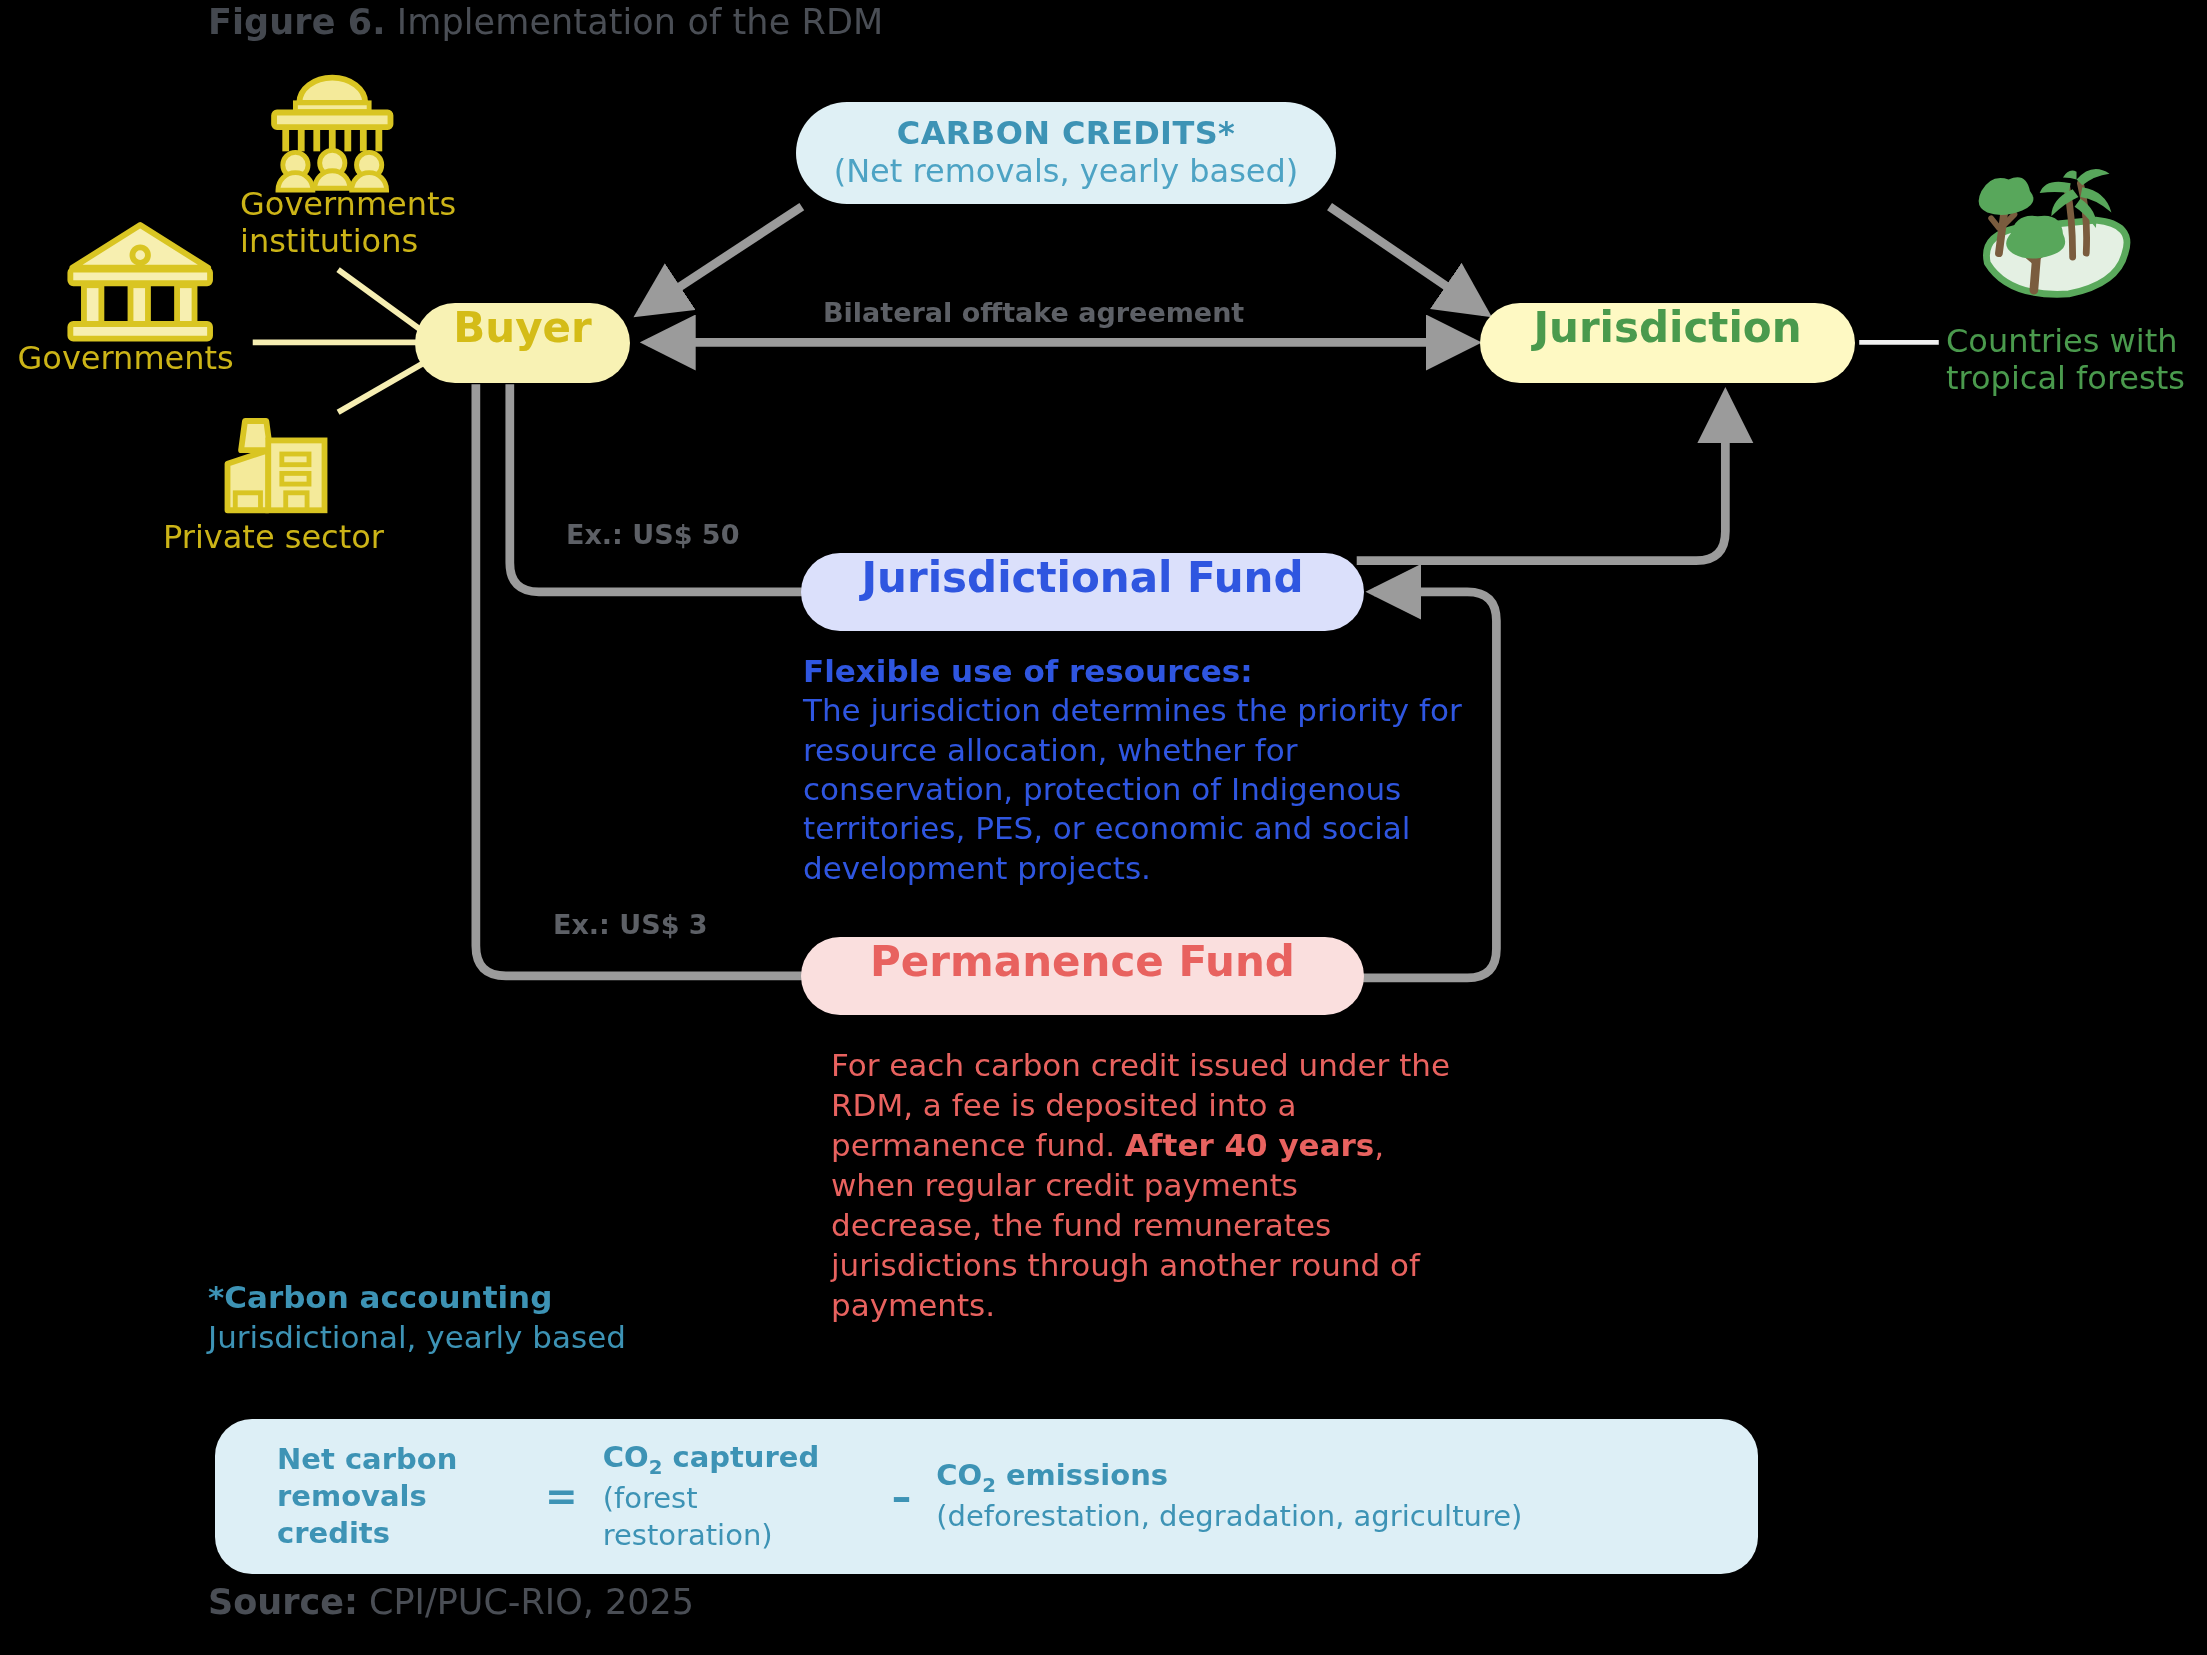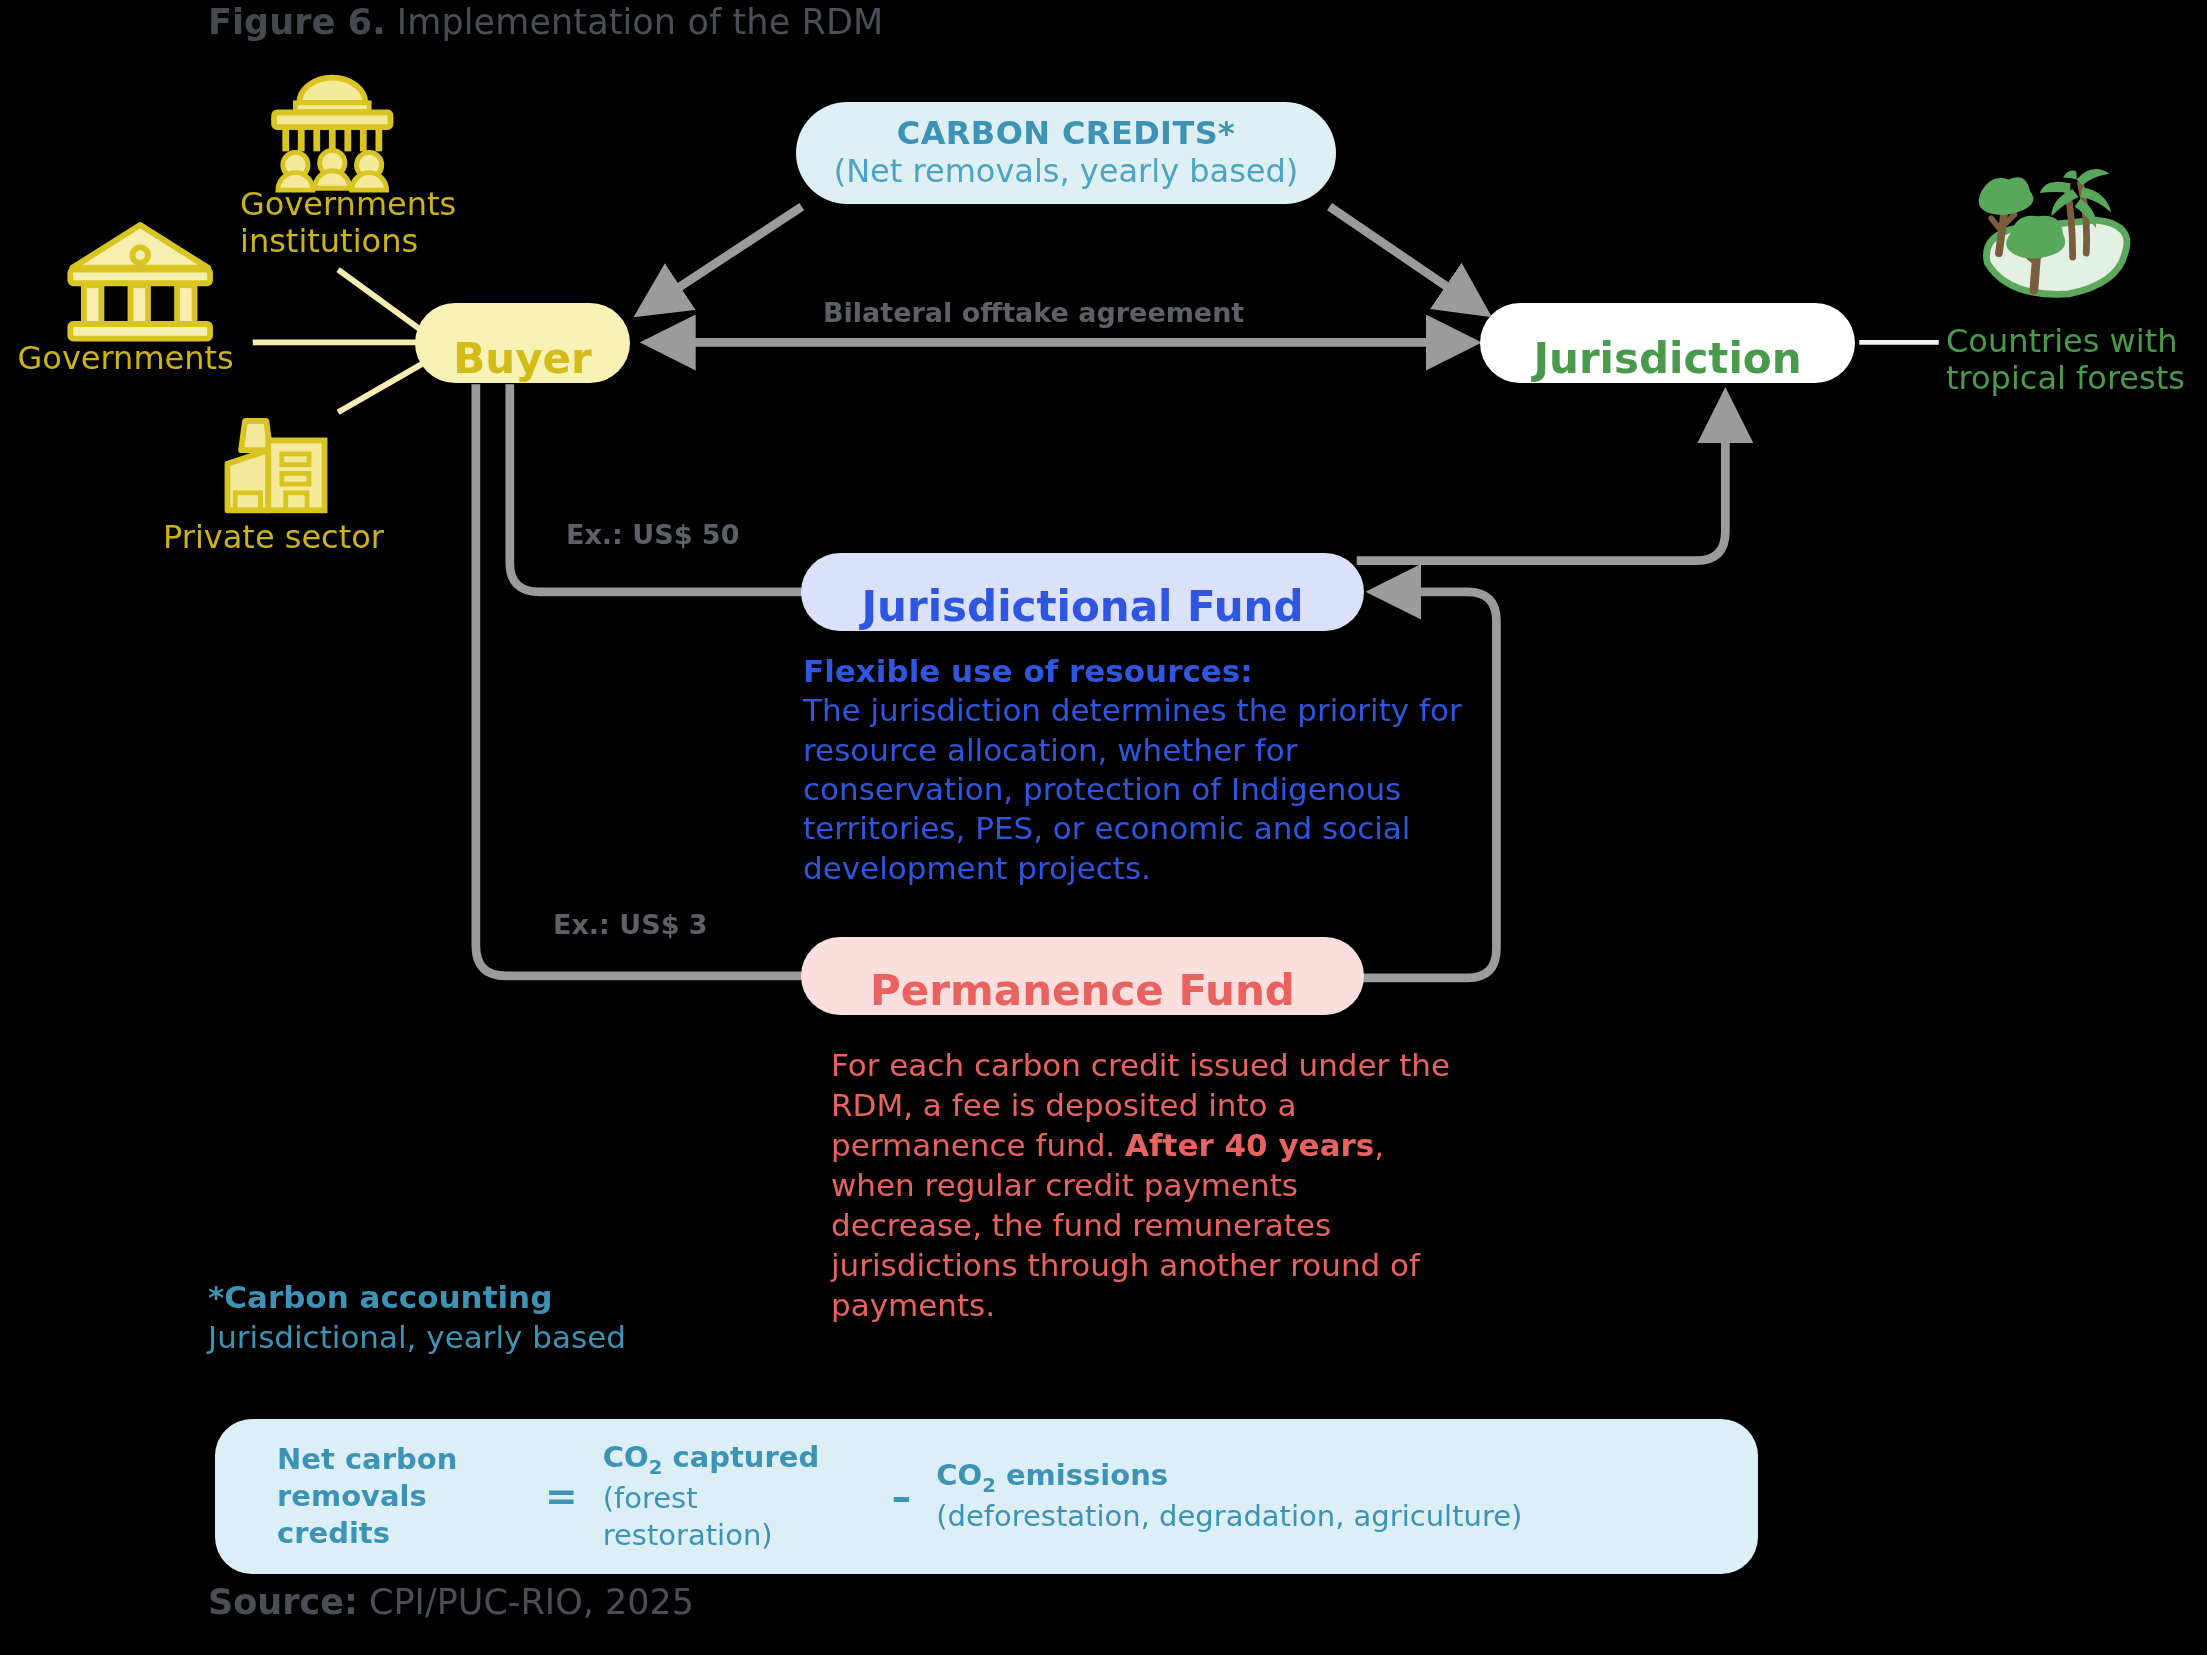--- a/index.html
+++ b/index.html
@@ -23,41 +23,41 @@
     font-size:35px; color:#4a4e55; white-space:nowrap;
   }
   .fig-source b { font-weight:bold; }
 
   
   #wires { position:absolute; left:0; top:0; width:2208px; height:1655px; }
 
   
   .pill {
     position:absolute; display:flex; flex-direction:column;
-    align-items:center; justify-content:flex-end; text-align:center;
+    align-items:center; justify-content:flex-start; text-align:center;
     border-radius:969px; z-index:5;
   }
 
   #node-carbon {
     left:796px; top:102px; width:540px; height:102px;
     background:#dff0f5; border-radius:54px;
     justify-content:center; line-height:1.18;
   }
   #node-carbon .l1 { font-size:32px; font-weight:bold; color:#3d93b5; letter-spacing:0.4px; }
   #node-carbon .l2 { font-size:32px; color:#4da3c4; }
 
   #node-buyer {
     left:415px; top:303px; width:215px; height:80px;
     background:#f8f2b4;
   }
   #node-buyer span { font-size:42px; font-weight:bold; color:#d4bc18; }
 
   #node-jurisdiction {
     left:1480px; top:303px; width:375px; height:80px;
-    background:#ffffff;
+    background:#fef9c3;
   }
   #node-jurisdiction span { font-size:42px; font-weight:bold; color:#4a9a4d; }
 
   #node-jfund {
     left:801px; top:553px; width:563px; height:78px;
     background:#dbe0fb;
   }
   #node-jfund span { font-size:42px; font-weight:bold; color:#2f56e0; }
 
   #node-pfund {

